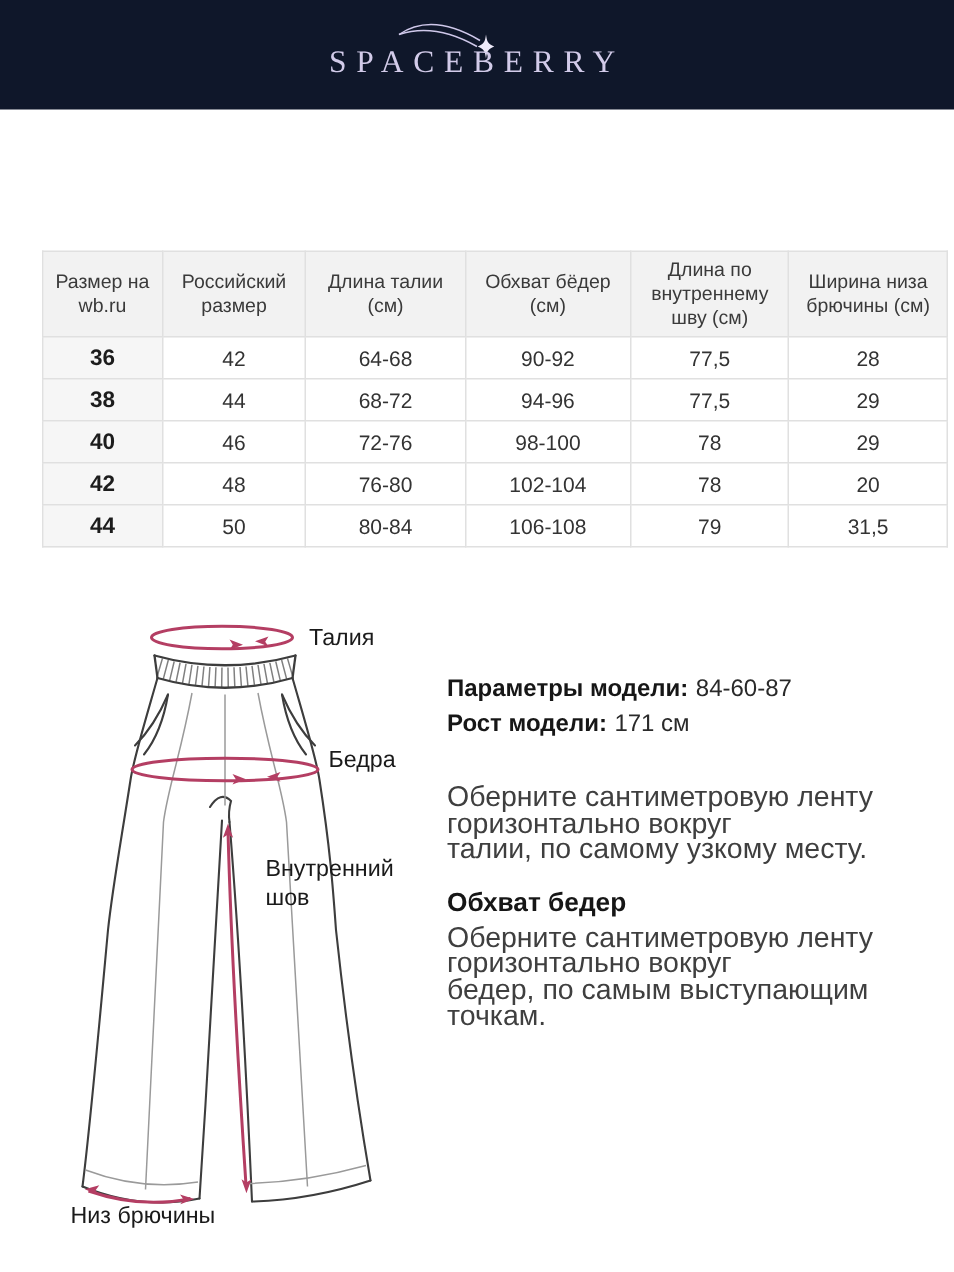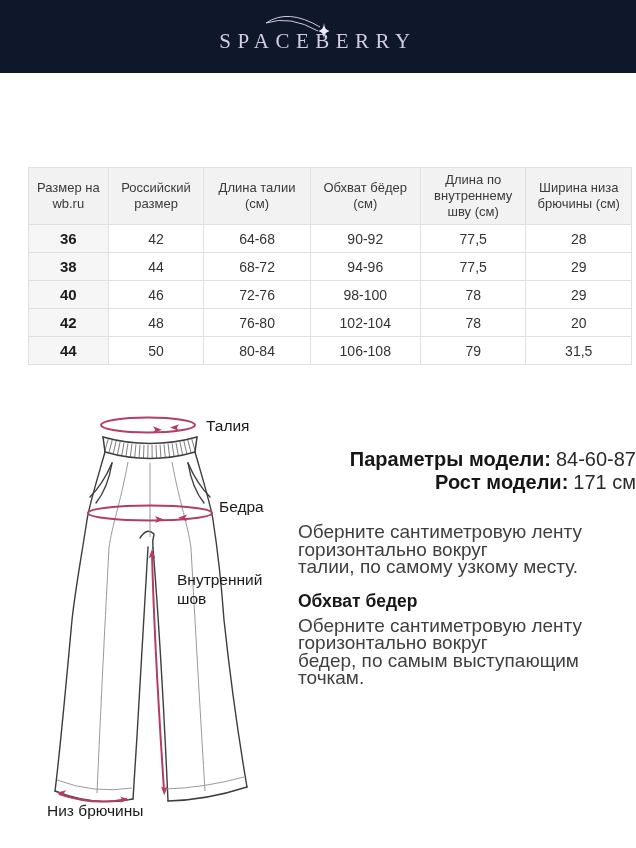--- a/index.html
+++ b/index.html
@@ -29,21 +29,21 @@
   
   .pants-svg { position: absolute; left: 18px; top: 402px; width: 280px; height: 425px; }
   .diag-label { position: absolute; font-size: 15.5px; font-weight: 500; color: #1a1a1a; line-height: 19px; }
   .lbl-waist { left: 206px; top: 416px; }
   .lbl-hips  { left: 219px; top: 497px; }
   .lbl-inseam { left: 177px; top: 570px; width: 98px; }
   .lbl-hem   { left: 47px;  top: 801px; }
 
   
   .right-col { position: absolute; left: 298px; top: 448px; width: 338px; }
-  .mi-line { font-size: 20px; line-height: 23px; color: #222; text-align: right; }
+  .mi-line { font-size: 16px; line-height: 23px; color: #222; }
   .mi-label { font-weight: bold; color: #161616; margin-right: 5px; }
   .mi-value { font-weight: normal; color: #2a2a2a; }
   .guide { margin-top: 29px; }
   .guide h3 { font-size: 17.5px; line-height: 22px; font-weight: bold; color: #161616; margin: 0 0 5px 0; }
   .guide p { font-size: 19px; line-height: 17.5px; color: #3f3f3f; margin: 0 0 14px 0;
              white-space: pre-line; }
 </style>
 </head>
 <body>
 

